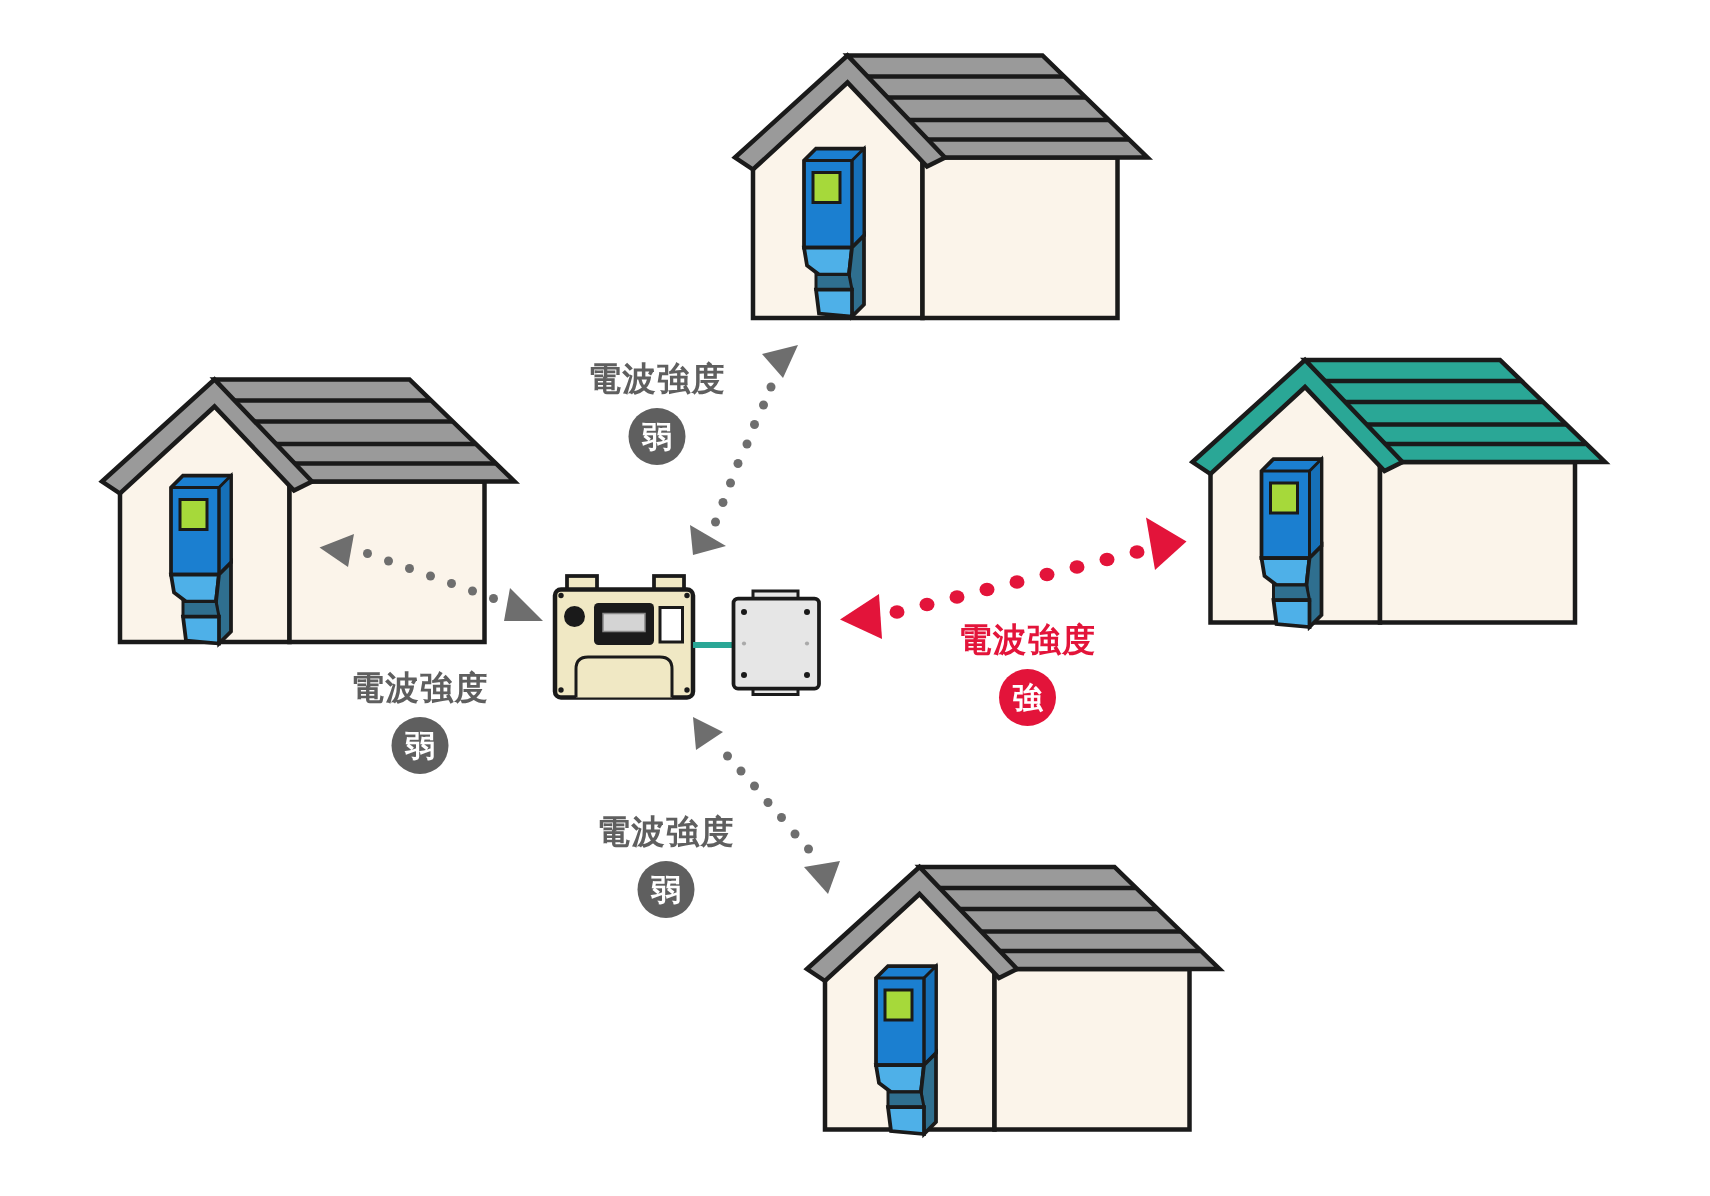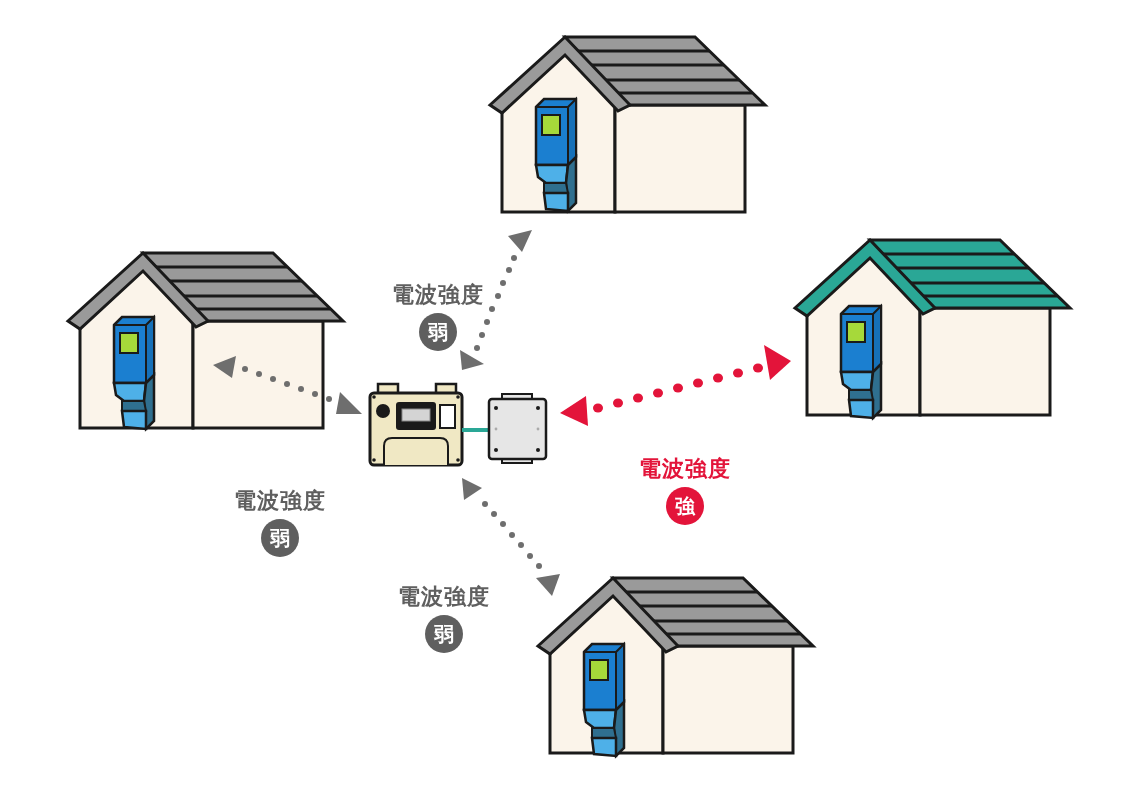--- a/index.html
+++ b/index.html
@@ -1,19 +1,19 @@
 <!DOCTYPE html>
 <html><head>
 <meta charset="utf-8">
 <style>
   html, body { margin:0; padding:0; background:#ffffff; }
   body { width:1140px; height:797px; position:relative; overflow:hidden; font-family:"DejaVu Sans", sans-serif; }
   #scene { position:absolute; left:0; top:0; }
   .label-block { position:absolute; text-align:center; width:140px; }
-  .label-text { font-size:22px; font-weight:bold; letter-spacing:1px; line-height:28px;margin-top:41px; }
+  .label-text { font-size:22px; font-weight:bold; letter-spacing:1px; line-height:28px; }
   .badge { display:inline-block; width:38px; height:38px; border-radius:50%; color:#fff; font-size:20px; font-weight:bold; line-height:38px; margin-top:4px; }
 </style>
 </head>
 <body>
 
 <svg id="scene" width="1140" height="797" viewBox="0 0 1140 797">
   <defs>
 
     <g id="smart-meter">
       <polygon points="0,8 8,0 40,0 40,58 32,66 0,66" fill="#1b7fd0" stroke="#1a1a1a" stroke-width="2.5"></polygon>

